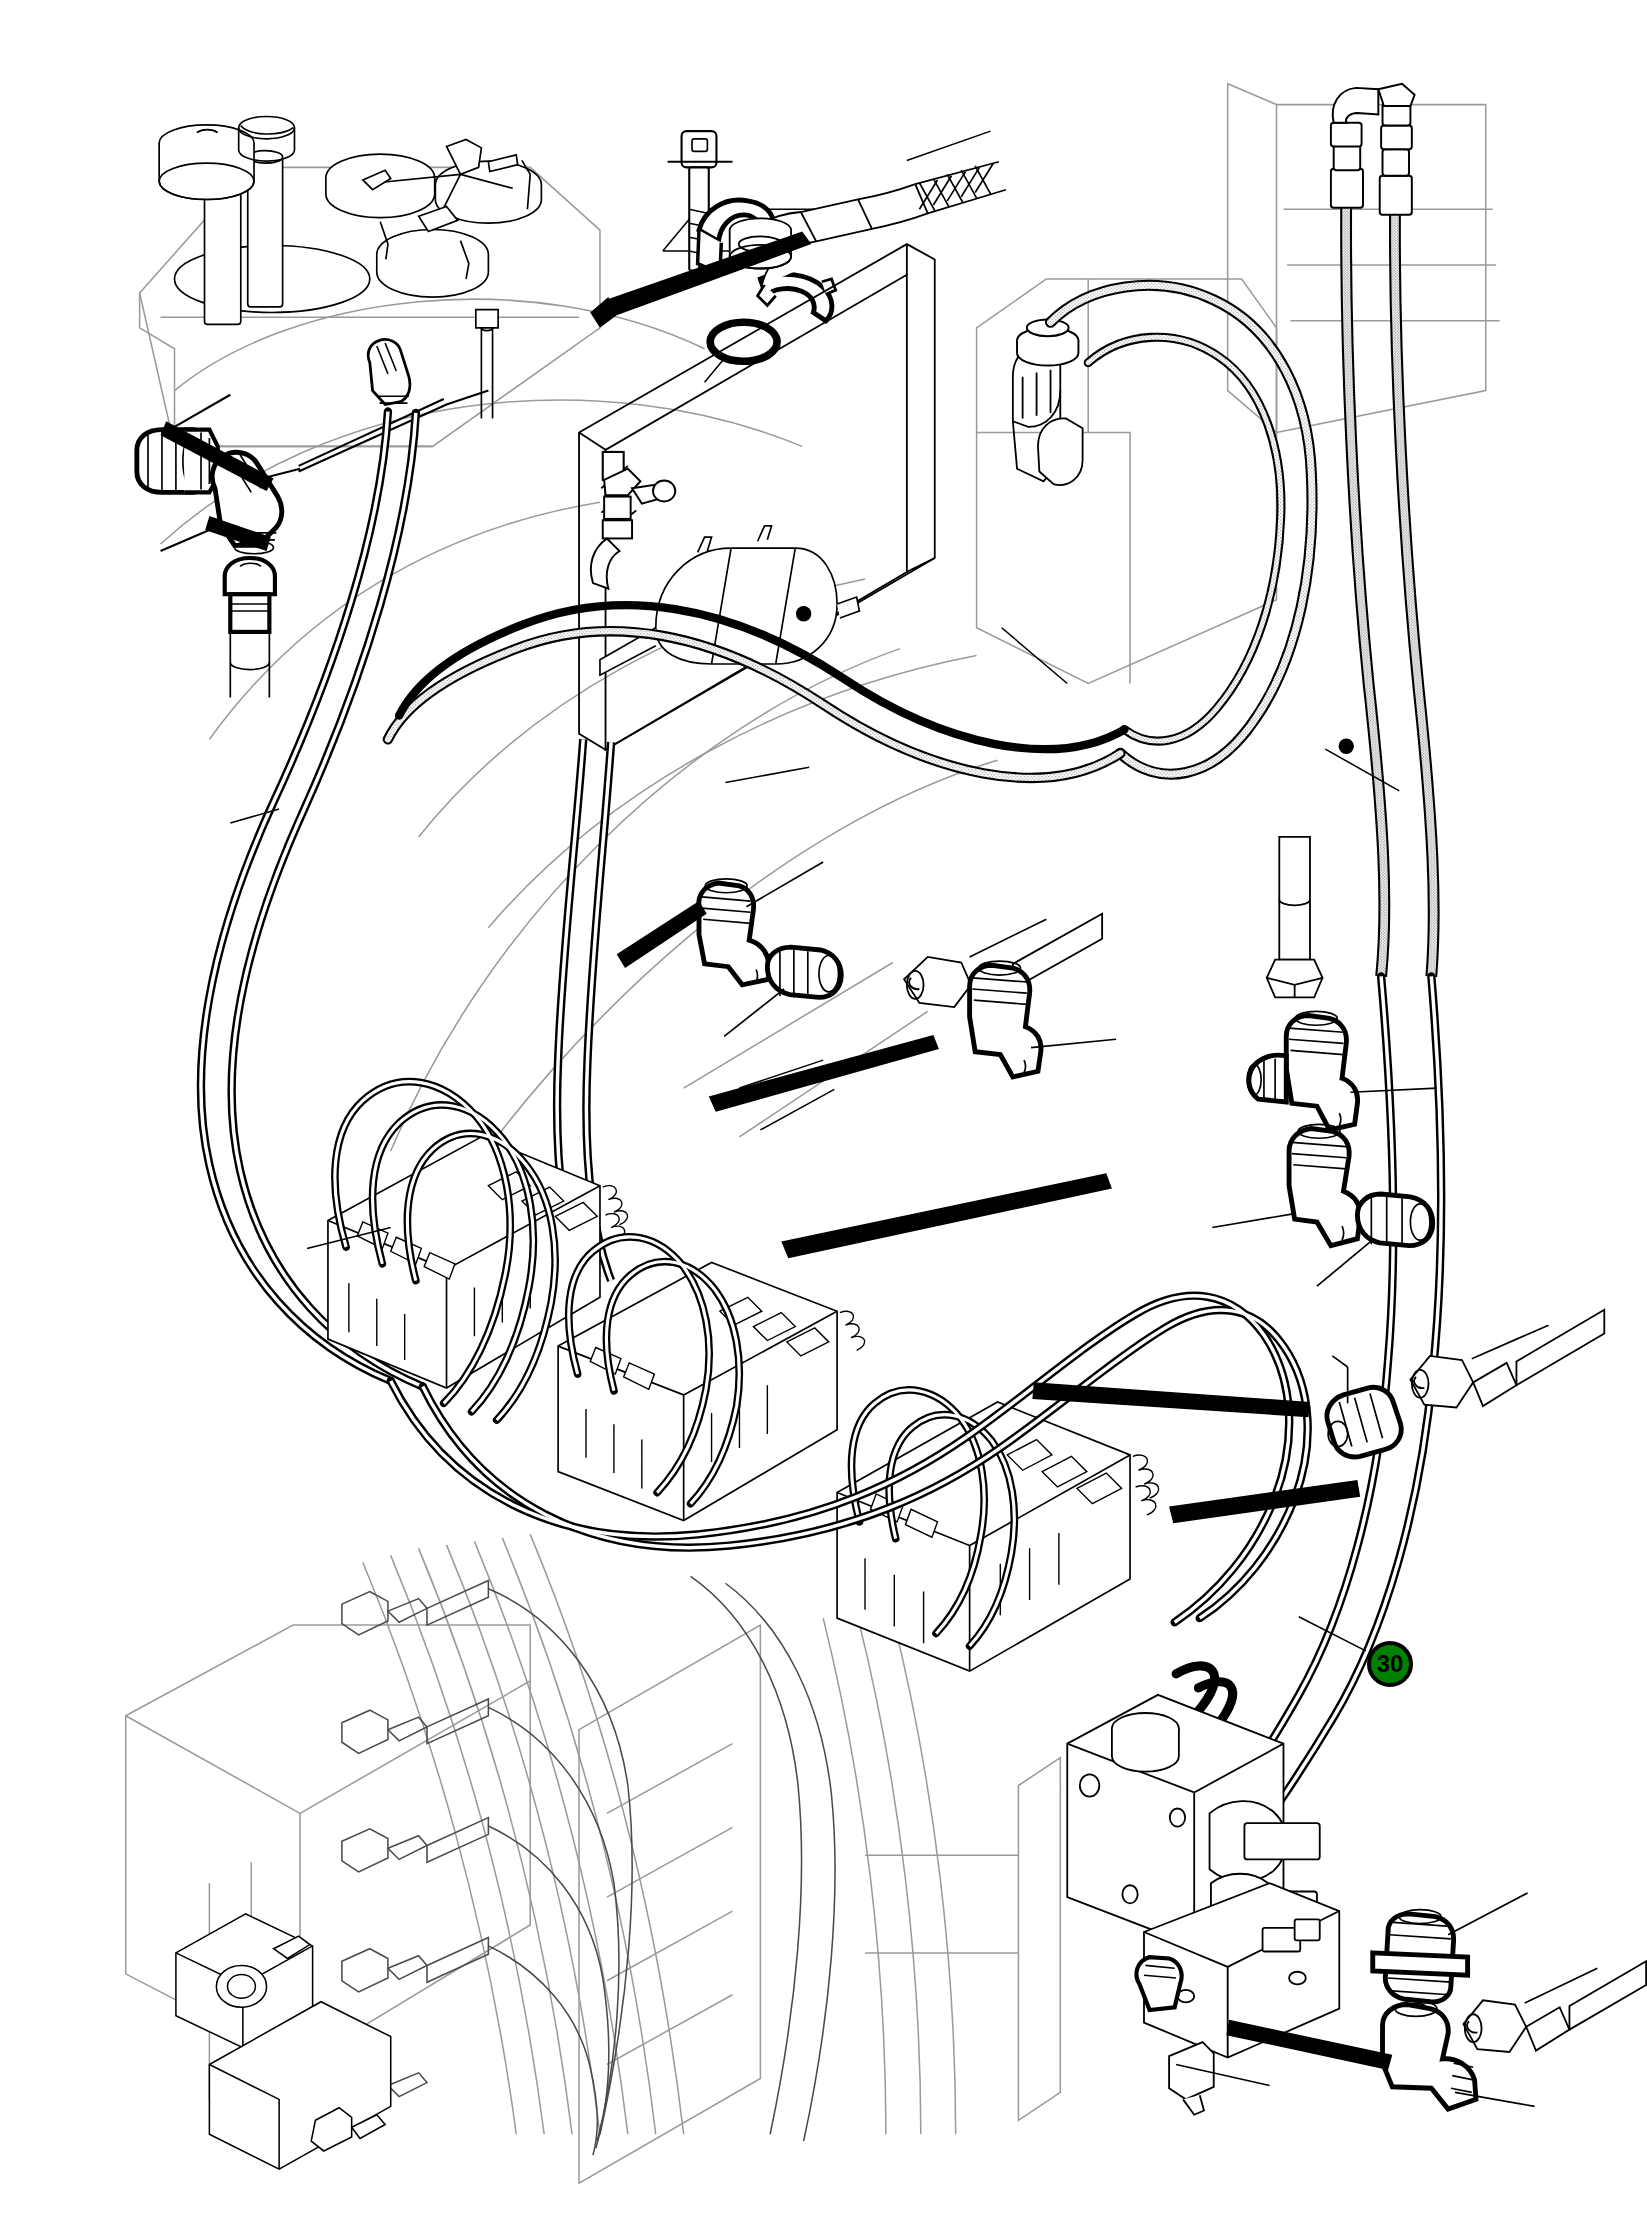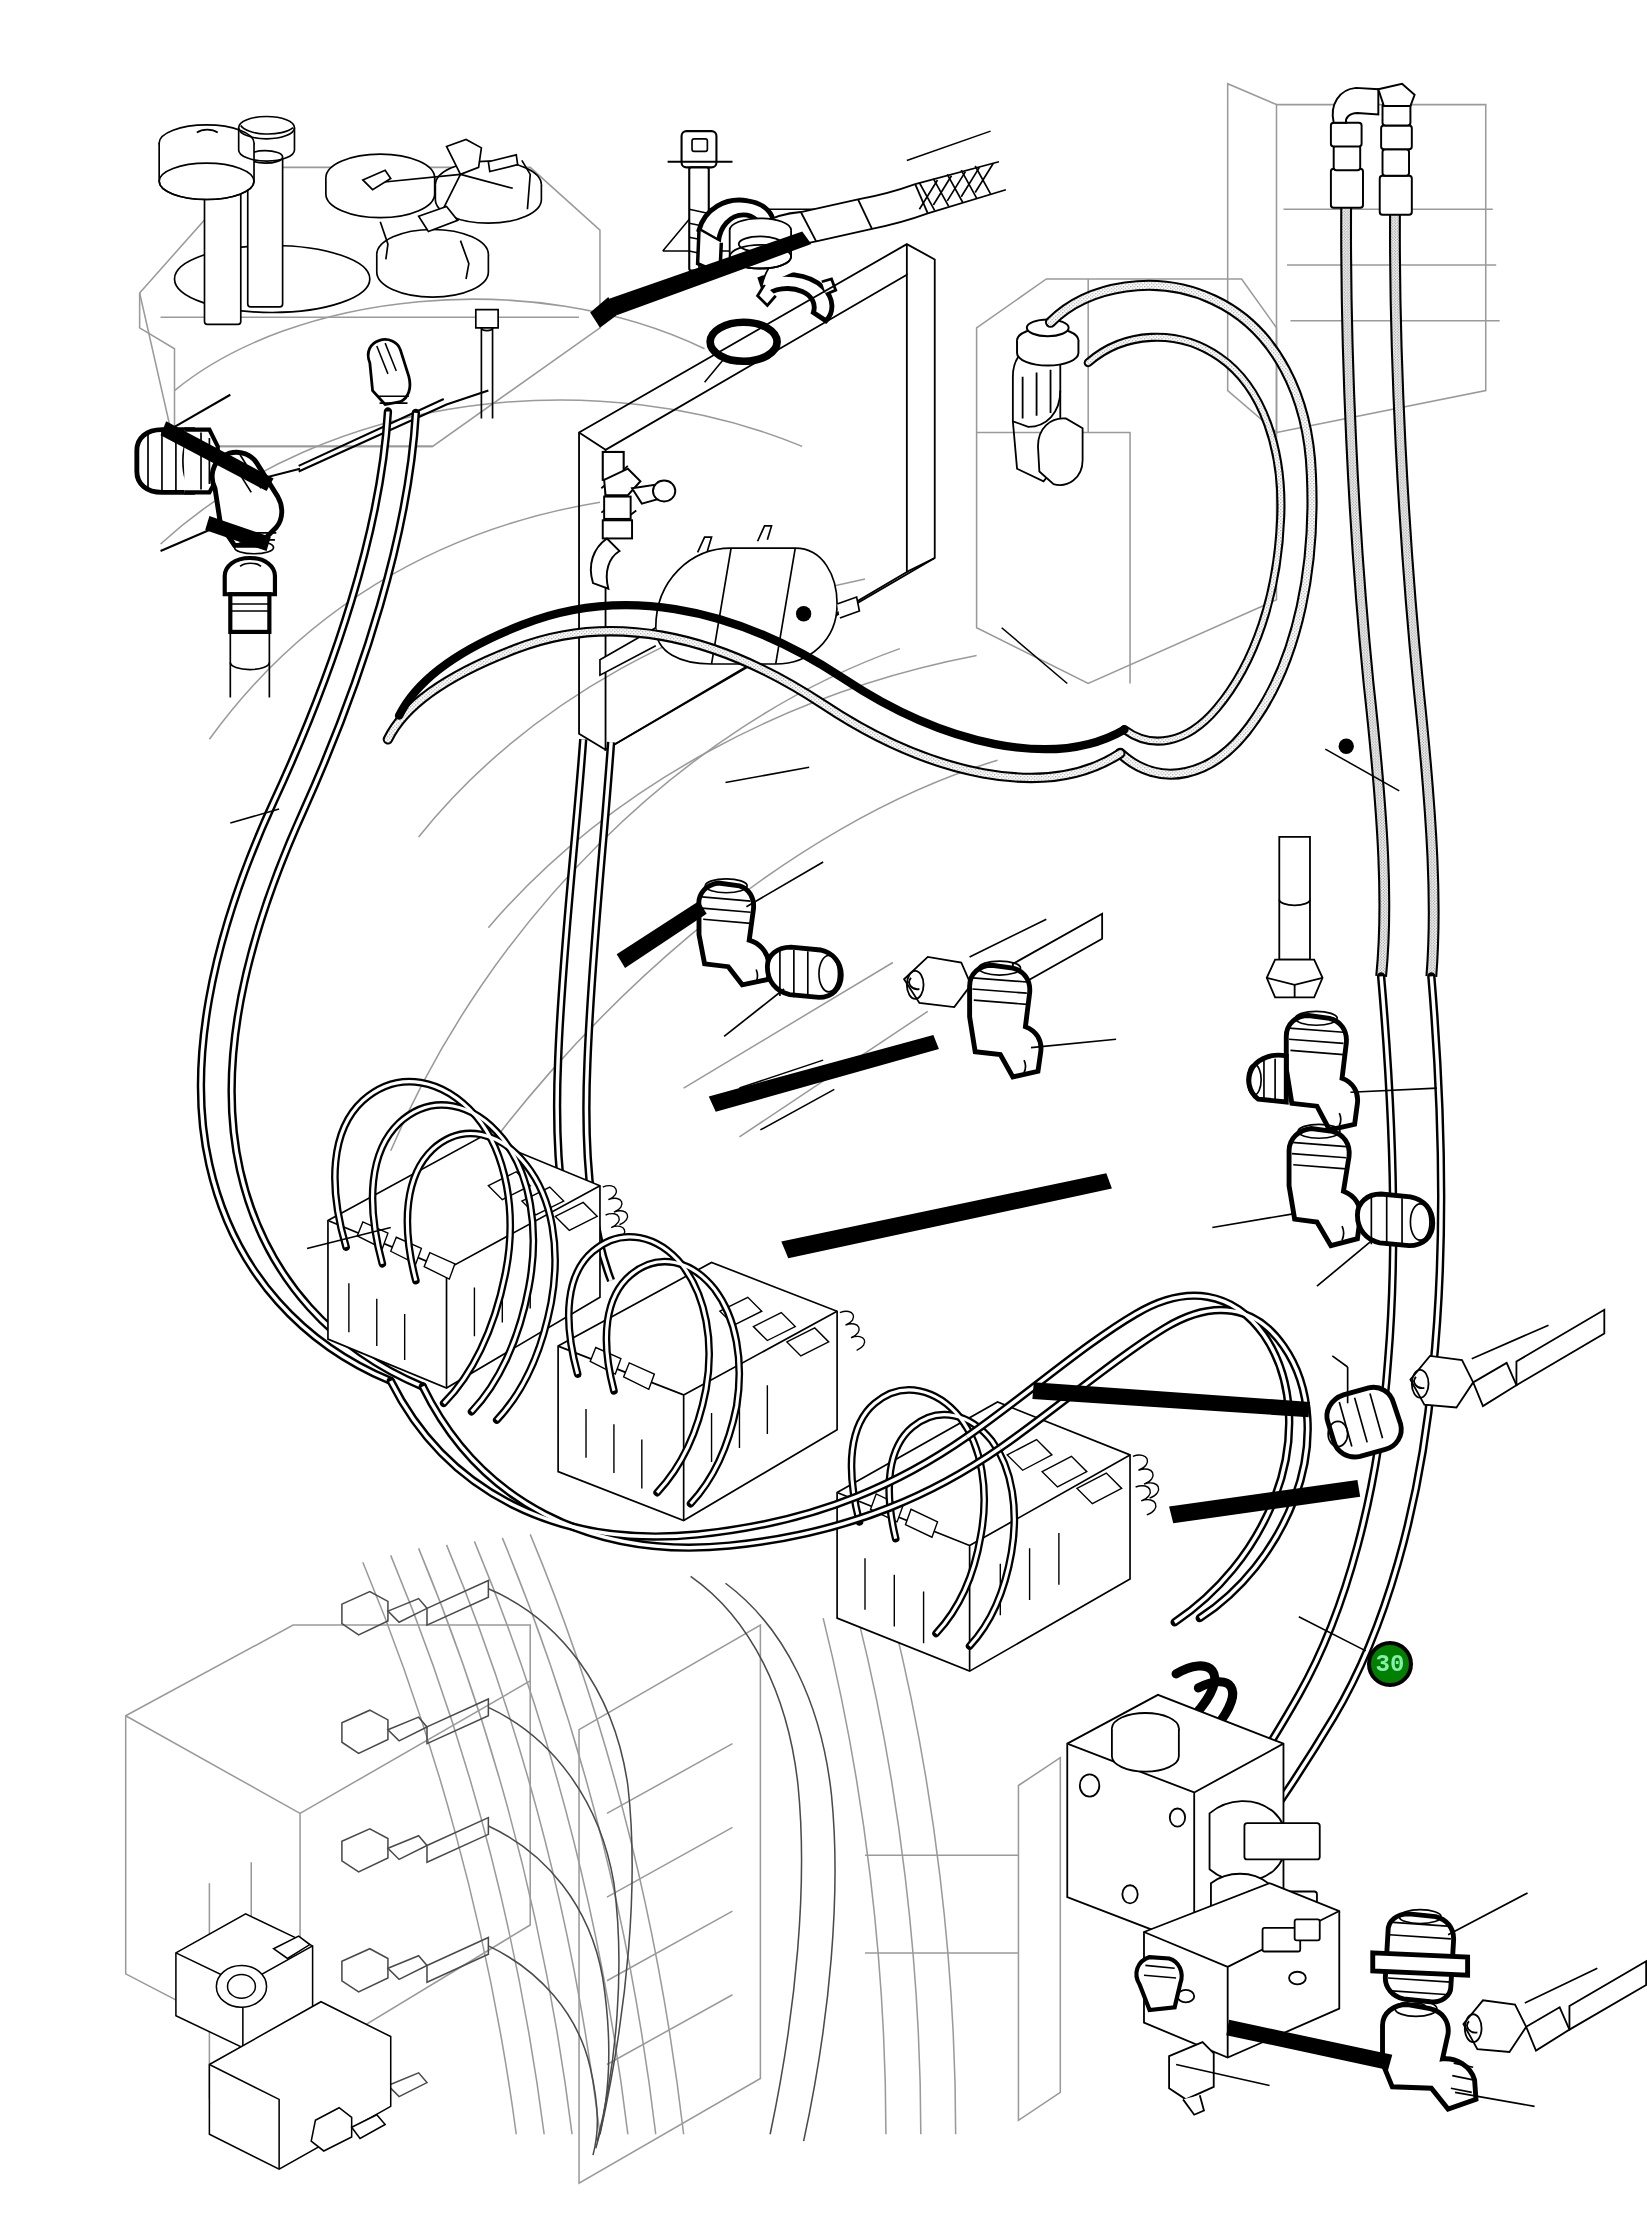--- a/index.html
+++ b/index.html
@@ -1,21 +1,21 @@
 <!DOCTYPE html>
 <html style="font-size:11px"><head>
 <meta charset="utf-8">
 <title>Hydraulic Piping Parts Diagram</title>
 <style>
   html,body{margin:0;padding:0;background:#ffffff;}
   body{font-family:"Liberation Sans",sans-serif;}
   #page{position:relative;width:1647px;height:2227px;background:#fff;overflow:hidden;}
   #plate{position:absolute;inset:0;}
   .callout{position:absolute;border-radius:50%;display:flex;align-items:center;
-           justify-content:center;color:#86efac;font-weight:bold;box-sizing:border-box;font-family:Liberation Mono, monospace;}
+           justify-content:center;color:#000000;font-weight:bold;box-sizing:border-box;}
 </style>
 </head>
 <body>
 
 <div id="page">
 
   <svg id="plate" viewBox="0 0 2361 3193" width="1647" height="2227" xmlns="http://www.w3.org/2000/svg">
 
     <defs>
       <pattern id="stipple" width="5" height="5" patternUnits="userSpaceOnUse">

